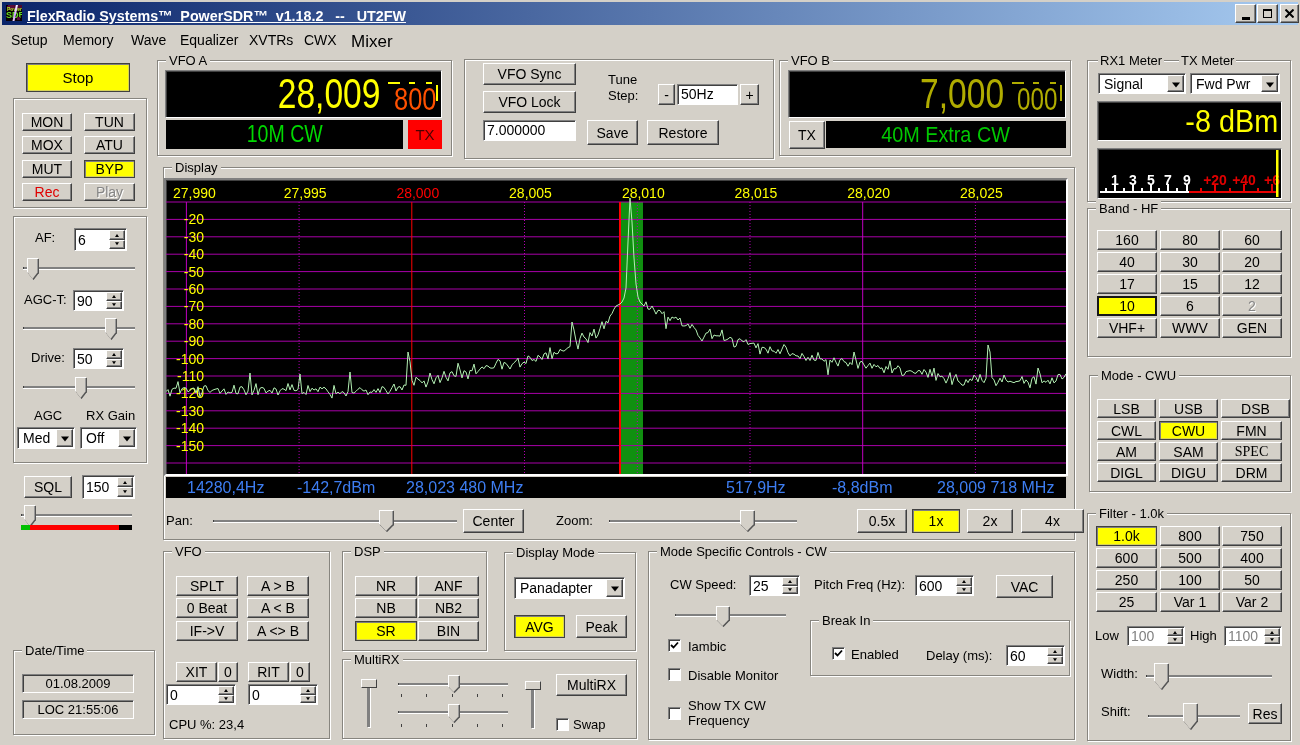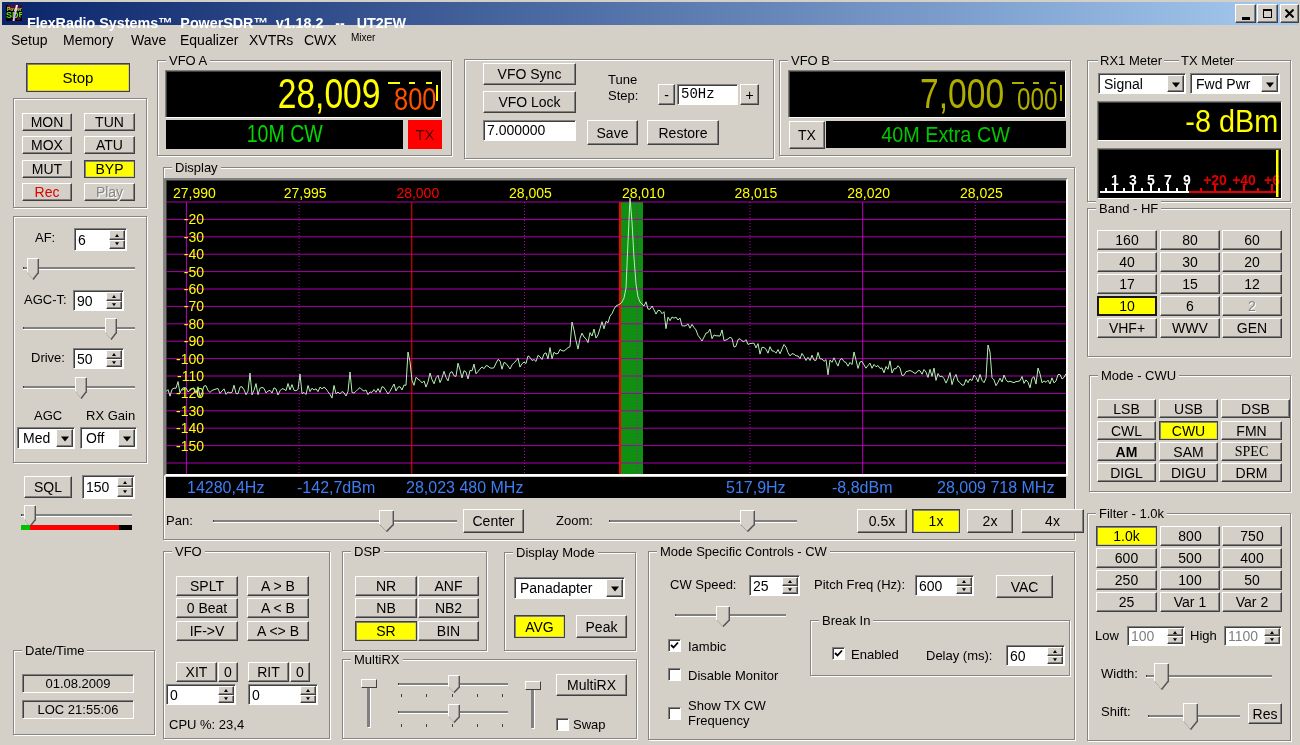--- a/index.html
+++ b/index.html
@@ -33,40 +33,40 @@
 <body>
 
 <div class="abs" style="left:2px;top:2px;width:1296px;height:23px;background:linear-gradient(to right,#0a246a,#a6caf0);"></div>
 <div class="abs" id="appicon" style="left:6px;top:5px;width:16px;height:16px;background:#0a0005;overflow:hidden;">
  <div class="abs" style="left:0px;top:-1px;width:16px;height:6px;background:radial-gradient(circle at 30% 50%, #5a0a3a 0 30%, transparent 31%), radial-gradient(circle at 75% 40%, #4a0830 0 35%, transparent 36%);"></div>
  <div class="abs" style="left:1px;top:2px;font-size:5px;font-weight:bold;color:#aaee22;line-height:5px;letter-spacing:0;">Power</div>
  <div class="abs" style="left:0px;top:6px;font-size:9px;font-weight:bold;color:#66dd22;line-height:9px;">SDR</div>
  <div class="abs" style="left:10px;top:11px;width:5px;height:5px;background:radial-gradient(circle, #55083a 0 40%, transparent 45%);"></div>
  <div class="abs" style="left:8px;top:-2px;width:2px;height:22px;background:linear-gradient(#ffffff,#cc99ff 60%, #ffffff);transform:rotate(12deg);"></div>
 </div>
-<div class="abs" style="left:27px;top:15px;font-size:14.3px;font-weight:bold;color:#fff;white-space:pre;">FlexRadio Systems™  PowerSDR™  v1.18.2   --   UT2FW</div>
+<div class="abs" style="left:27px;top:8px;font-size:14.3px;font-weight:bold;color:#fff;white-space:pre;text-decoration:underline;">FlexRadio Systems™  PowerSDR™  v1.18.2   --   UT2FW</div>
 <div class="btn" style="left:1235px;top:4px;width:21px;height:19px;">
     <div style="width:8px;height:3px;background:#000;margin-top:9px;"></div>
   </div>
 <div class="btn" style="left:1257px;top:4px;width:21px;height:19px;">
     <div style="width:9px;height:9px;border:1px solid #000;border-top:2px solid #000;"></div>
   </div>
 <div class="btn" style="left:1280px;top:4px;width:19px;height:19px;">
     <svg width="9" height="9">
       <path d="M0.5 0.5 L8.5 8.5 M8.5 0.5 L0.5 8.5" stroke="#000" stroke-width="2"></path>
     </svg>
   </div>
 
 <div class="lbl" style="left:11px;top:32px;font-size:14px;">Setup</div>
 <div class="lbl" style="left:63px;top:32px;font-size:14px;">Memory</div>
 <div class="lbl" style="left:131px;top:32px;font-size:14px;">Wave</div>
 <div class="lbl" style="left:180px;top:32px;font-size:14px;">Equalizer</div>
 <div class="lbl" style="left:249px;top:32px;font-size:14px;">XVTRs</div>
 <div class="lbl" style="left:304px;top:32px;font-size:14px;">CWX</div>
-<div class="lbl" style="left:351px;top:32px;font-size:10px;">Mixer</div>
+<div class="lbl" style="left:351px;top:32px;font-size:17px;">Mixer</div>
 
 <div class="btn sel" style="left:26px;top:63px;width:104px;height:29px;font-size:15px;">Stop</div>
 <div class="gb" style="left:13px;top:98px;width:134px;height:110px;"></div>
 <div class="btn" style="left:22px;top:113px;width:50px;height:18px;">MON</div>
 <div class="btn" style="left:84px;top:113px;width:51px;height:18px;">TUN</div>
 <div class="btn" style="left:22px;top:136px;width:50px;height:18px;">MOX</div>
 <div class="btn" style="left:84px;top:136px;width:51px;height:18px;">ATU</div>
 <div class="btn" style="left:22px;top:160px;width:50px;height:18px;">MUT</div>
 <div class="btn sel" style="left:84px;top:160px;width:51px;height:18px;">BYP</div>
 <div class="btn" style="left:22px;top:183px;width:50px;height:18px;color:#e00000;">Rec</div>
@@ -163,21 +163,21 @@
     <span style="transform:scaleX(.85);">10M CW</span>
   </div>
 <div class="abs" style="left:408px;top:120px;width:34px;height:29px;background:#f00;color:#4d0000;font-size:15px;display:flex;align-items:center;justify-content:center;">TX</div>
 
 <div class="gb" style="left:464px;top:59px;width:310px;height:100px;"></div>
 <div class="btn" style="left:483px;top:63px;width:93px;height:22px;">VFO Sync</div>
 <div class="btn" style="left:483px;top:91px;width:93px;height:22px;">VFO Lock</div>
 <div class="lbl" style="left:608px;top:72px;">Tune</div>
 <div class="lbl" style="left:608px;top:88px;">Step:</div>
 <div class="btn" style="left:658px;top:84px;width:17px;height:21px;">-</div>
-<div class="sunken" style="left:677px;top:84px;width:61px;height:21px;font-size:14px;font-family:Liberation Mono, monospace;">
+<div class="sunken" style="left:677px;top:84px;width:61px;height:21px;font-size:14px;">
     <span style="position:absolute;left:3px;top:1px;">50Hz</span>
   </div>
 <div class="btn" style="left:740px;top:84px;width:19px;height:21px;">+</div>
 <div class="sunken" style="left:483px;top:120px;width:93px;height:21px;font-size:14px;">
     <span style="position:absolute;left:3px;top:1px;">7.000000</span>
   </div>
 <div class="btn" style="left:587px;top:120px;width:51px;height:25px;">Save</div>
 <div class="btn" style="left:647px;top:120px;width:72px;height:25px;">Restore</div>
 
 <div class="gb" style="left:779px;top:60px;width:292px;height:96px;">
@@ -348,21 +348,21 @@
 <div class="btn" style="left:1222px;top:318px;width:60px;height:20px;">GEN</div>
 <div class="gb" style="left:1089px;top:375px;width:202px;height:117px;">
     <span class="cap">Mode - CWU</span>
   </div>
 <div class="btn" style="left:1097px;top:399px;width:59px;height:19px;">LSB</div>
 <div class="btn" style="left:1159px;top:399px;width:59px;height:19px;">USB</div>
 <div class="btn" style="left:1221px;top:399px;width:69px;height:19px;">DSB</div>
 <div class="btn" style="left:1097px;top:421px;width:59px;height:19px;">CWL</div>
 <div class="btn sel" style="left:1159px;top:421px;width:59px;height:19px;">CWU</div>
 <div class="btn" style="left:1221px;top:421px;width:61px;height:19px;">FMN</div>
-<div class="btn" style="left:1097px;top:442px;width:59px;height:19px;font-weight:bold;">AM</div>
+<div class="btn" style="left:1097px;top:442px;width:59px;height:19px;">AM</div>
 <div class="btn" style="left:1159px;top:442px;width:59px;height:19px;">SAM</div>
 <div class="btn" style="left:1221px;top:442px;width:61px;height:19px;font-family:Liberation Serif, serif;">SPEC</div>
 <div class="btn" style="left:1097px;top:463px;width:59px;height:19px;">DIGL</div>
 <div class="btn" style="left:1159px;top:463px;width:59px;height:19px;">DIGU</div>
 <div class="btn" style="left:1221px;top:463px;width:61px;height:19px;">DRM</div>
 <div class="gb" style="left:1087px;top:513px;width:204px;height:228px;">
     <span class="cap">Filter - 1.0k</span>
   </div>
 <div class="btn sel" style="left:1096px;top:526px;width:61px;height:20px;">1.0k</div>
 <div class="btn" style="left:1160px;top:526px;width:60px;height:20px;">800</div>

